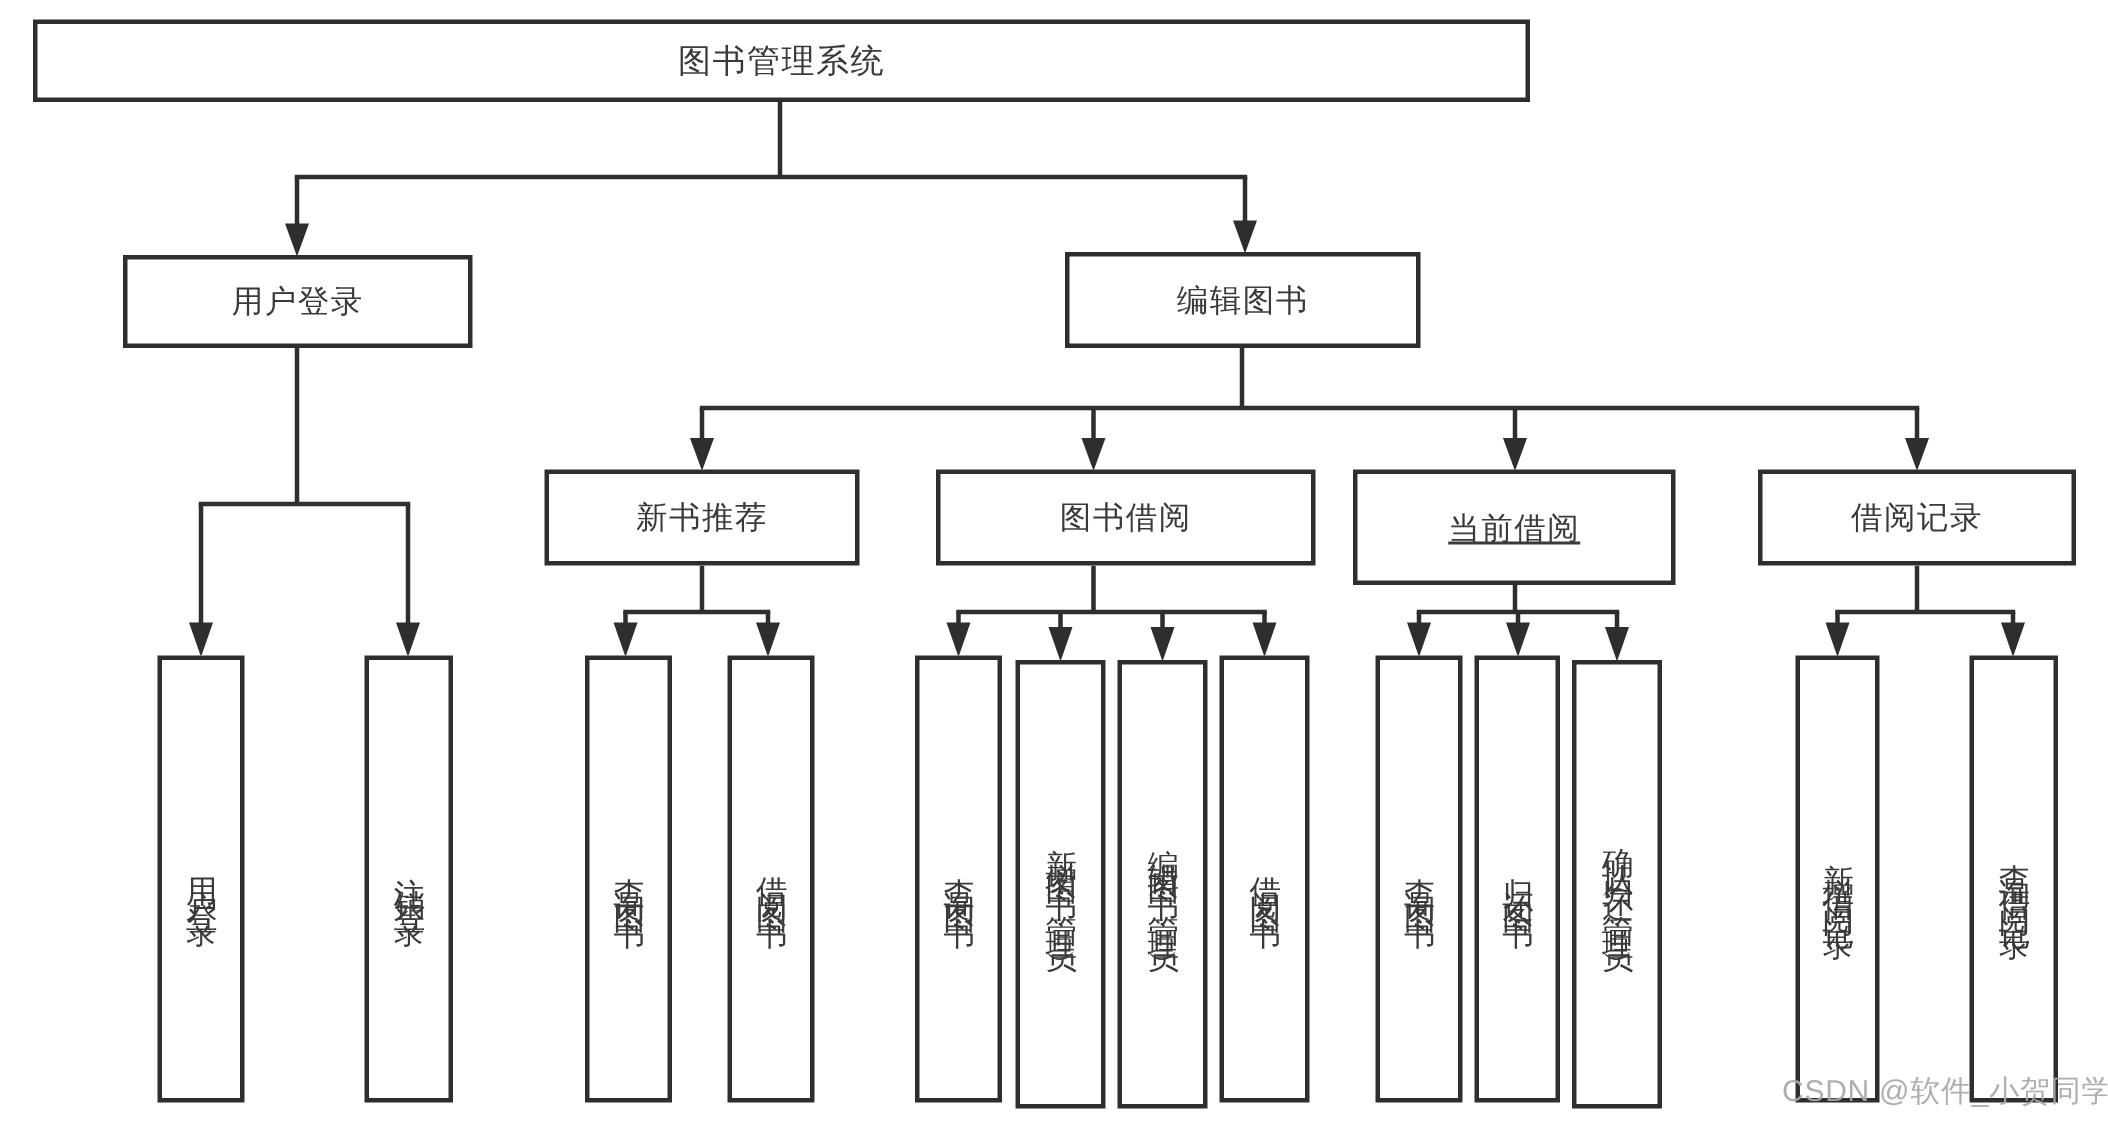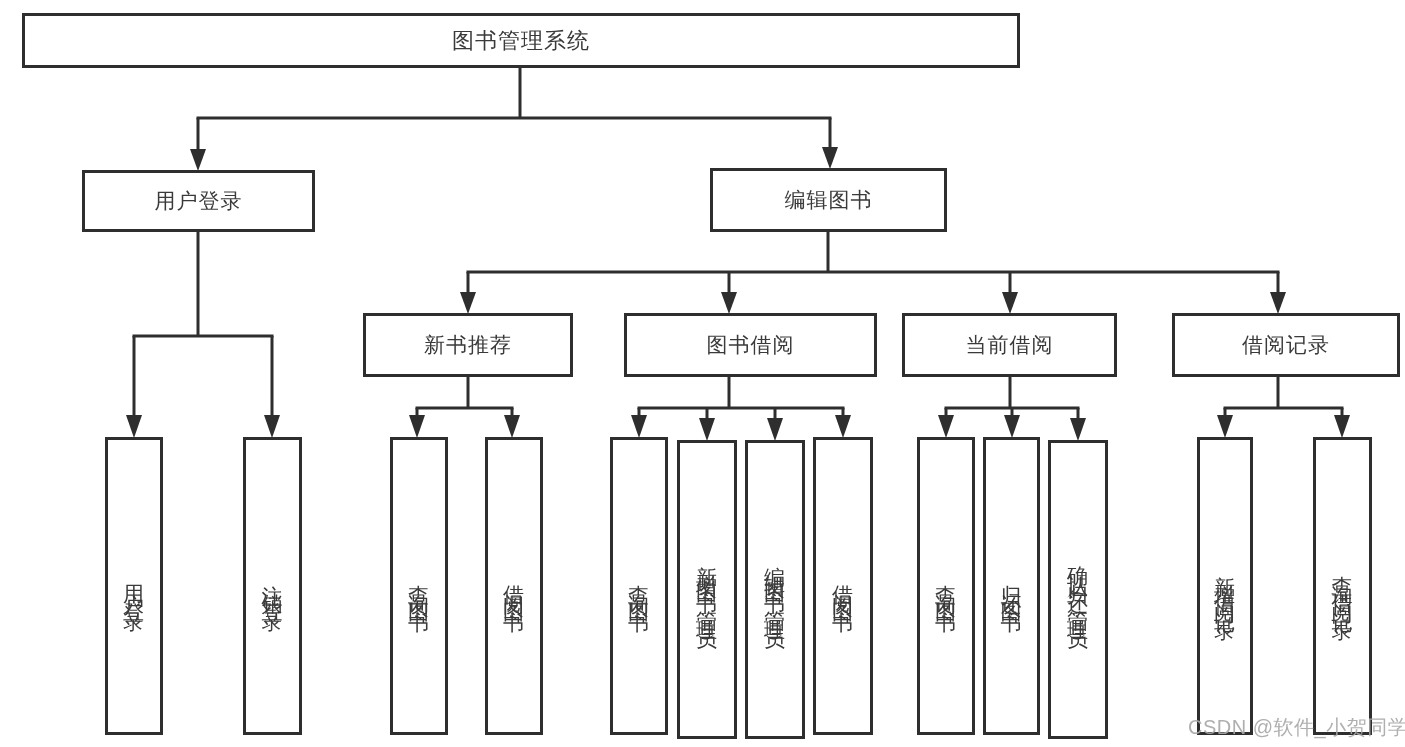--- a/index.html
+++ b/index.html
@@ -132,24 +132,24 @@
   <div class="node" style="left:710px; top:168px; width:237px; height:64px;">
     <span class="hlabel">编辑图书</span>
   </div>
 
   <div class="node" style="left:363px; top:313px; width:210px; height:64px;">
     <span class="hlabel">新书推荐</span>
   </div>
   <div class="node" style="left:624px; top:313px; width:253px; height:64px;">
     <span class="hlabel">图书借阅</span>
   </div>
-  <div class="node" style="left:902px; top:313px; width:215px; height:64px;">
+  <div class="node" style="left:902px; top:313px; width:215px; height:77px;text-decoration:underline;">
     <span class="hlabel">当前借阅</span>
   </div>
-  <div class="node" style="left:1172px; top:313px; width:228px; height:64px;">
+  <div class="node" style="left:1172px; top:313px; width:212px; height:64px;">
     <span class="hlabel">借阅记录</span>
   </div>
 
   <div class="node vnode" style="left:105px; top:437px; width:58px; height:298px;">
     <span class="vlabel">用户登录</span>
   </div>
   <div class="node vnode" style="left:243px; top:437px; width:59px; height:298px;">
     <span class="vlabel">注销登录</span>
   </div>
 

